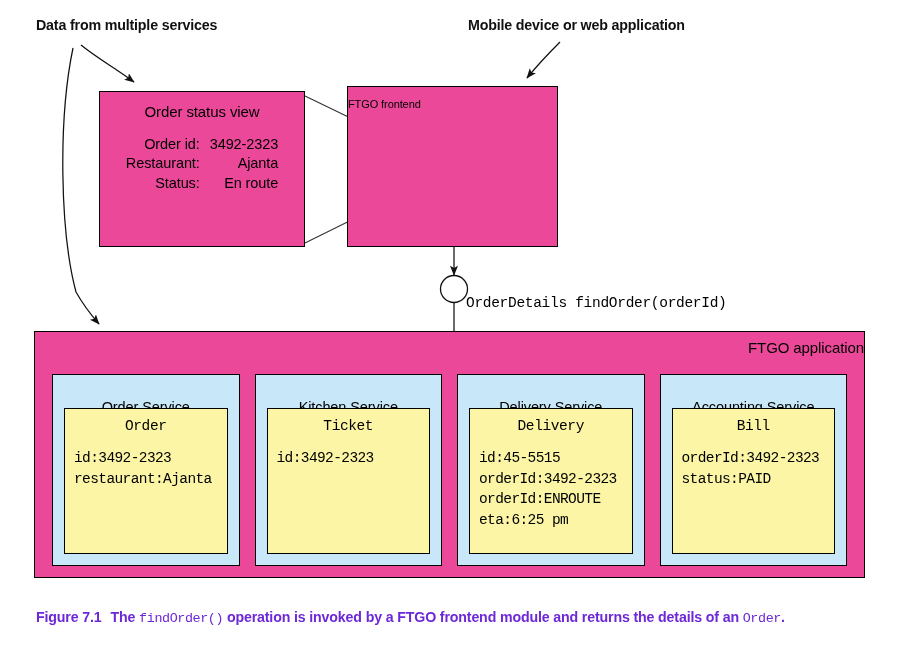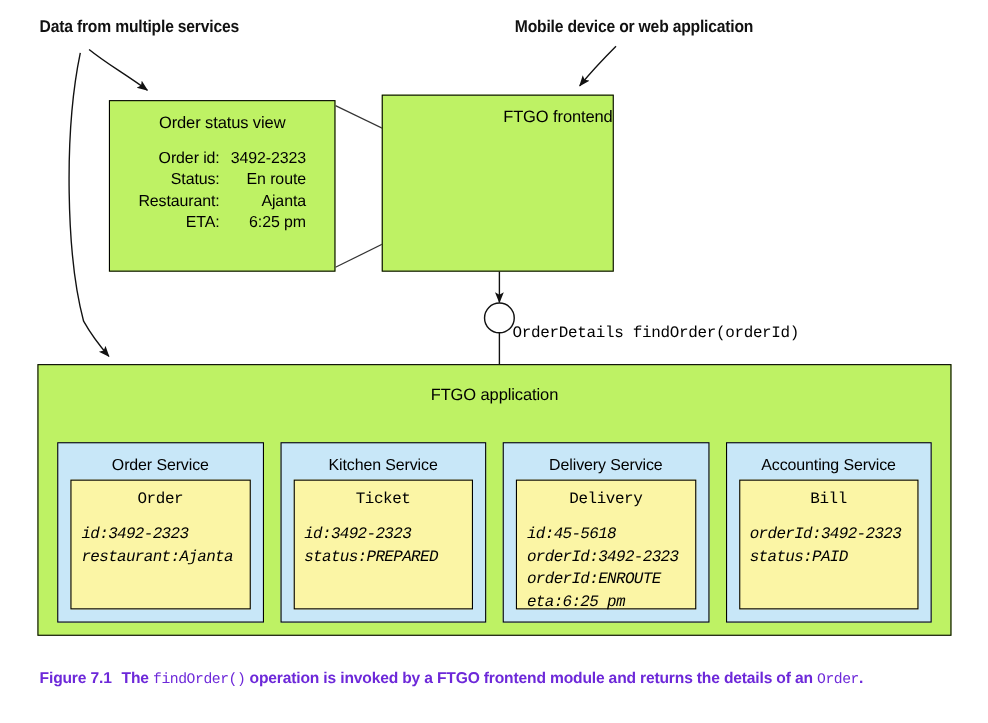--- a/index.html
+++ b/index.html
@@ -33,21 +33,21 @@
   svg.overlay {
     position: absolute; left: 0; top: 0;
     width: 898px; height: 657px;
     pointer-events: none;
   }
 
   
   .box {
     position: absolute;
     border: 1.3px solid #000;
-    background: #bef264;
+    background: #ec4899;
   }
 
   
   #order-status-view { left: 99px; top: 91px; width: 206px; height: 156px; }
   #order-status-view .view-title {
     text-align: center;
     font-size: 15px;
     margin-top: 11px;
     letter-spacing: -0.1px;
   }
@@ -57,21 +57,21 @@
     font-size: 14.5px;
     line-height: 1.0;
   }
   .kv-table td { padding: 2.5px 0; letter-spacing: -0.1px; }
   .kv-table td.k { text-align: right; padding-right: 10px; margin-left: 38px; }
   .kv-table td.v { text-align: right; }
 
   
   #ftgo-frontend { left: 347px; top: 86px; width: 211px; height: 161px; }
   #ftgo-frontend .fe-title {
-    text-align: right; font-size: 15px; margin-top: 11px; letter-spacing: -0.1px;
+    text-align: left; font-size: 11px; margin-top: 11px; letter-spacing: -0.1px;
   }
   #order-status-module {
     position: absolute; left: 49px; top: 53px; width: 115px; height: 54px;
     background: #bfe4f8; border: 1.3px solid #000;
     display: flex; align-items: center; justify-content: center;
     font-size: 14.5px; letter-spacing: -0.1px;
   }
 
   
   #interface-signature {
@@ -80,35 +80,34 @@
     font-size: 14.5px;
     letter-spacing: -0.3px;
     white-space: nowrap;
   }
 
   
   #ftgo-application {
     left: 34px; top: 331px; width: 831px; height: 247px;
   }
   #ftgo-application .app-title {
-    text-align: center; font-size: 15px; margin-top: 19px; letter-spacing: -0.1px;
+    text-align: right; font-size: 15px; margin-top: 7px; letter-spacing: -0.1px;
   }
   #services-row {
     position: absolute;
     left: 17px; top: 42px; right: 17px; bottom: 11px;
     display: flex;
     gap: 15px;
   }
   .service {
     flex: 1 1 0;
     background: #c8e7f8;
     border: 1.3px solid #000;
     position: relative;
-    padding: 4px;
-    margin-top: 28px;
+    padding: 16px;
   }
   .service-title {
     text-align: center;
     font-size: 14.5px;
     margin-top: 8px;
     letter-spacing: -0.1px;
   }
   .entity {
     position: absolute;
     left: 11px; right: 11px; top: 33px; bottom: 11px;
@@ -121,21 +120,20 @@
     text-align: center;
     font-size: 14.5px;
     letter-spacing: -0.4px;
     margin-bottom: 14px;
   }
   .entity-field {
     font-size: 14.5px;
     letter-spacing: -0.6px;
     line-height: 1.42;
     white-space: nowrap;
-    font-style: italic;
   }
 
   
   #figure-caption {
     position: absolute;
     left: 36px; top: 606px; width: 800px;
     font-family: "Liberation Sans", sans-serif;
     font-weight: bold;
     font-size: 14.2px;
     line-height: 1.55;
@@ -184,30 +182,26 @@
 
   <div class="box" id="order-status-view">
     <div class="view-title">Order status view</div>
     <table class="kv-table">
       <tbody>
         <tr>
           <td class="k">Order id:</td>
           <td class="v">3492-2323</td>
         </tr>
         <tr>
-          <td class="k">Status:</td>
-          <td class="v">En route</td>
-        </tr>
-        <tr>
           <td class="k">Restaurant:</td>
           <td class="v">Ajanta</td>
         </tr>
         <tr>
-          <td class="k">ETA:</td>
-          <td class="v">6:25 pm</td>
+          <td class="k">Status:</td>
+          <td class="v">En route</td>
         </tr>
       </tbody>
     </table>
   </div>
 
   <div class="box" id="ftgo-frontend">
     <div class="fe-title">FTGO frontend</div>
   </div>
 
   <div id="interface-signature">OrderDetails findOrder(orderId)</div>
@@ -224,29 +218,28 @@
           <div class="entity-field">id:3492-2323</div>
           <div class="entity-field">restaurant:Ajanta</div>
         </div>
       </div>
 
       <div class="service">
         <div class="service-title">Kitchen Service</div>
         <div class="entity">
           <div class="entity-name">Ticket</div>
           <div class="entity-field">id:3492-2323</div>
-          <div class="entity-field">status:PREPARED</div>
         </div>
       </div>
 
       <div class="service">
         <div class="service-title">Delivery Service</div>
         <div class="entity">
           <div class="entity-name">Delivery</div>
-          <div class="entity-field">id:45-5618</div>
+          <div class="entity-field">id:45-5515</div>
           <div class="entity-field">orderId:3492-2323</div>
           <div class="entity-field">orderId:ENROUTE</div>
           <div class="entity-field">eta:6:25 pm</div>
         </div>
       </div>
 
       <div class="service">
         <div class="service-title">Accounting Service</div>
         <div class="entity">
           <div class="entity-name">Bill</div>

